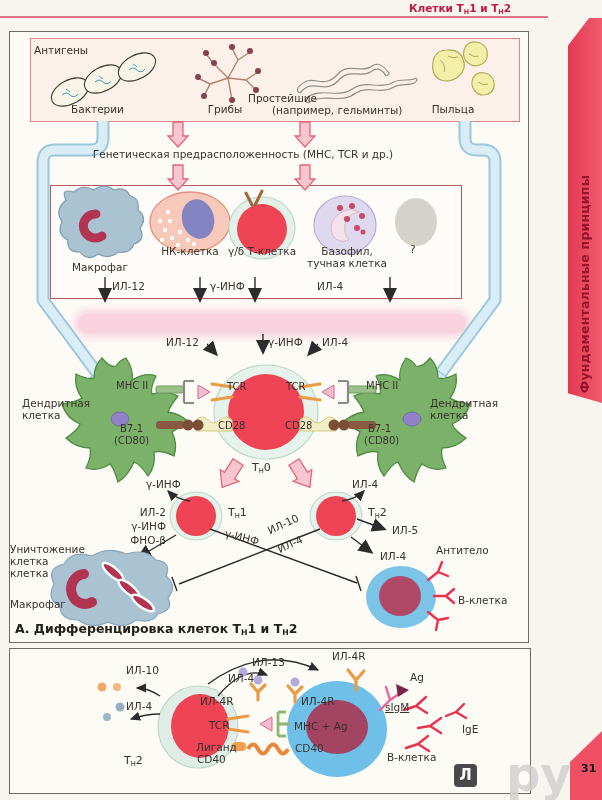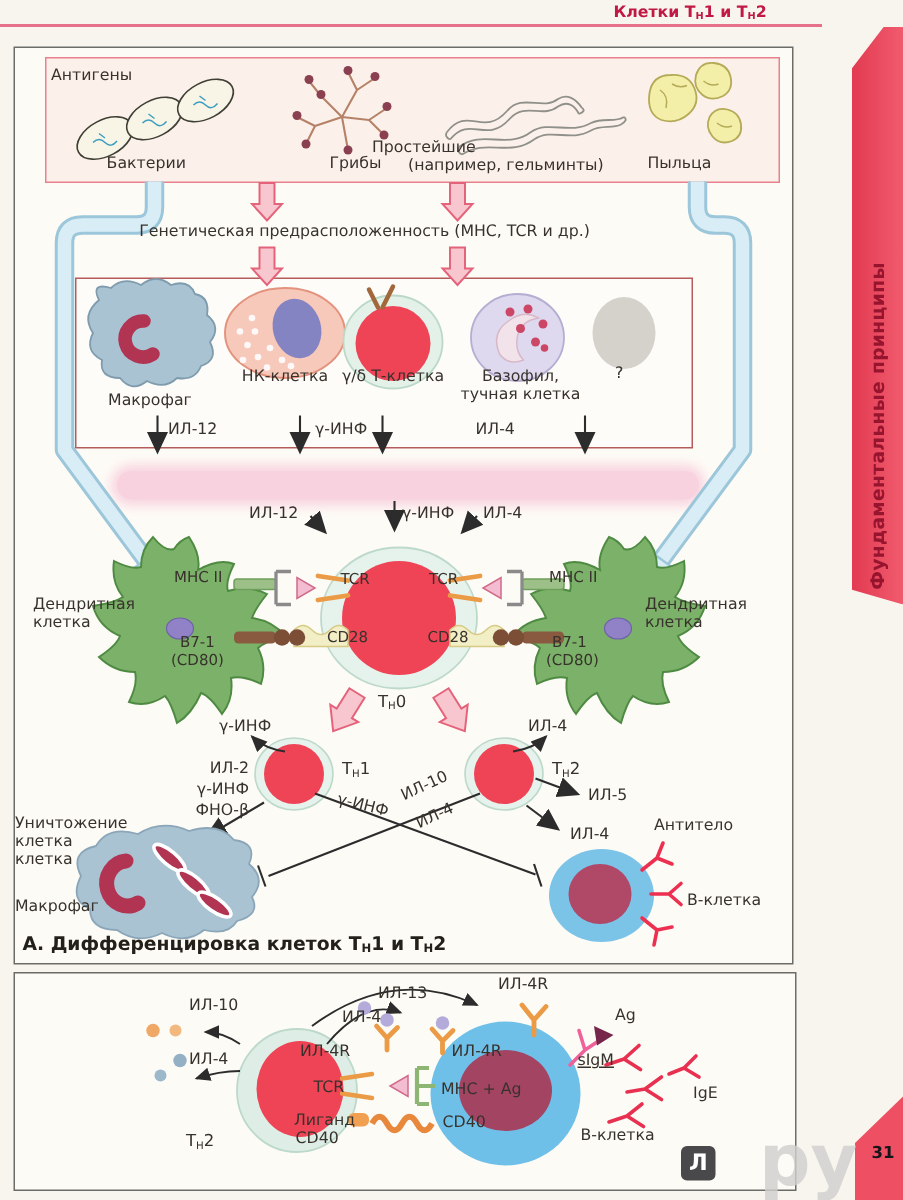--- a/index.html
+++ b/index.html
@@ -290,21 +290,21 @@
       <path d="M418,728 L430,726 M430,726 L441,718 M430,726 L441,733"></path>
       <path d="M406,748 L418,744 M418,744 L428,736 M418,744 L429,751"></path>
       <path d="M446,716 L456,712 M456,712 L464,704 M456,712 L466,718"></path>
     </g>
 
     <polygon points="570,762 602,731 602,800 570,800" fill="#ee4f63"></polygon>
   </svg>
 
   <div class="lbl" style="left:34px;top:44px;">Антигены</div>
   <div class="lbl ctr" style="left:55px;top:103px;width:85px;">Бактерии</div>
-  <div class="lbl ctr" style="left:200px;top:103px;width:74px;">Грибы</div>
+  <div class="lbl ctr" style="left:188px;top:103px;width:74px;">Грибы</div>
   <div class="lbl" style="left:248px;top:92px;">Простейшие</div>
   <div class="lbl" style="left:248px;top:104px;margin-left:24px;">(например, гельминты)</div>
   <div class="lbl ctr" style="left:413px;top:103px;width:80px;">Пыльца</div>
 
   <div class="lbl ctr" style="left:88px;top:148px;width:310px;">Генетическая предрасположенность (MHC, TCR и др.)</div>
 
   <div class="lbl ctr" style="left:57px;top:261px;width:86px;">Макрофаг</div>
   <div class="lbl ctr" style="left:146px;top:245px;width:88px;">НК-клетка</div>
   <div class="lbl ctr" style="left:216px;top:245px;width:92px;">γ/δ Т-клетка</div>
   <div class="lbl ctr" style="left:302px;top:245px;width:90px;">Базофил,</div>

